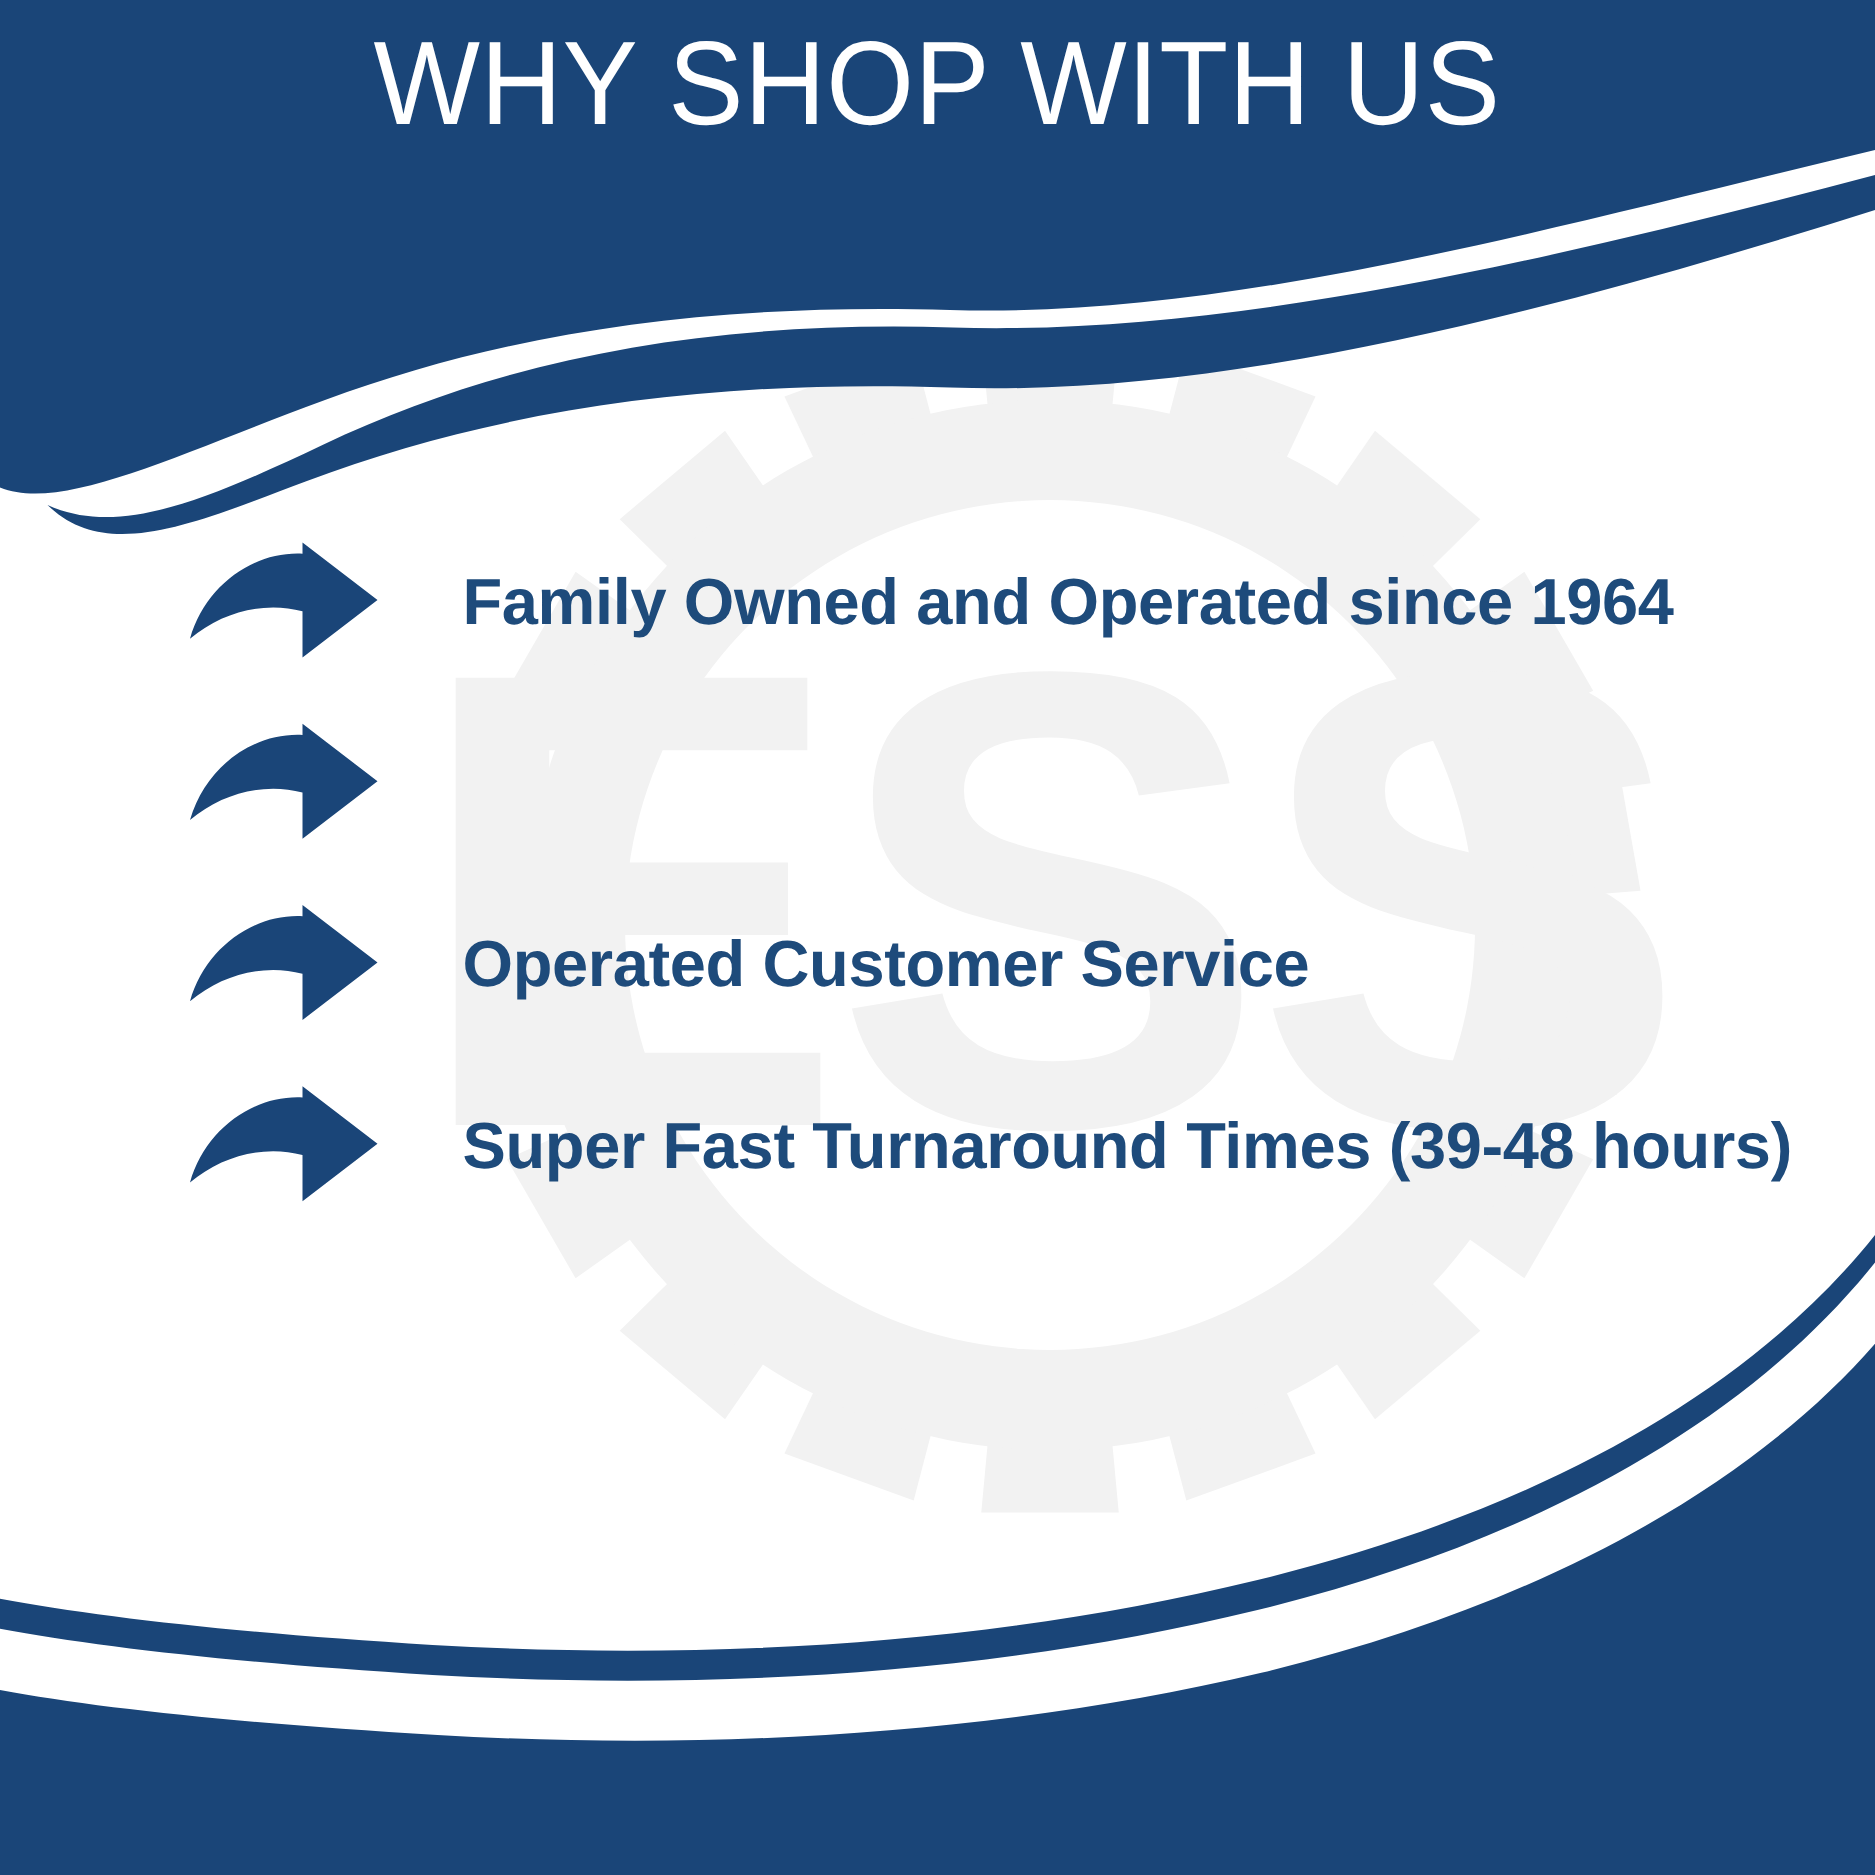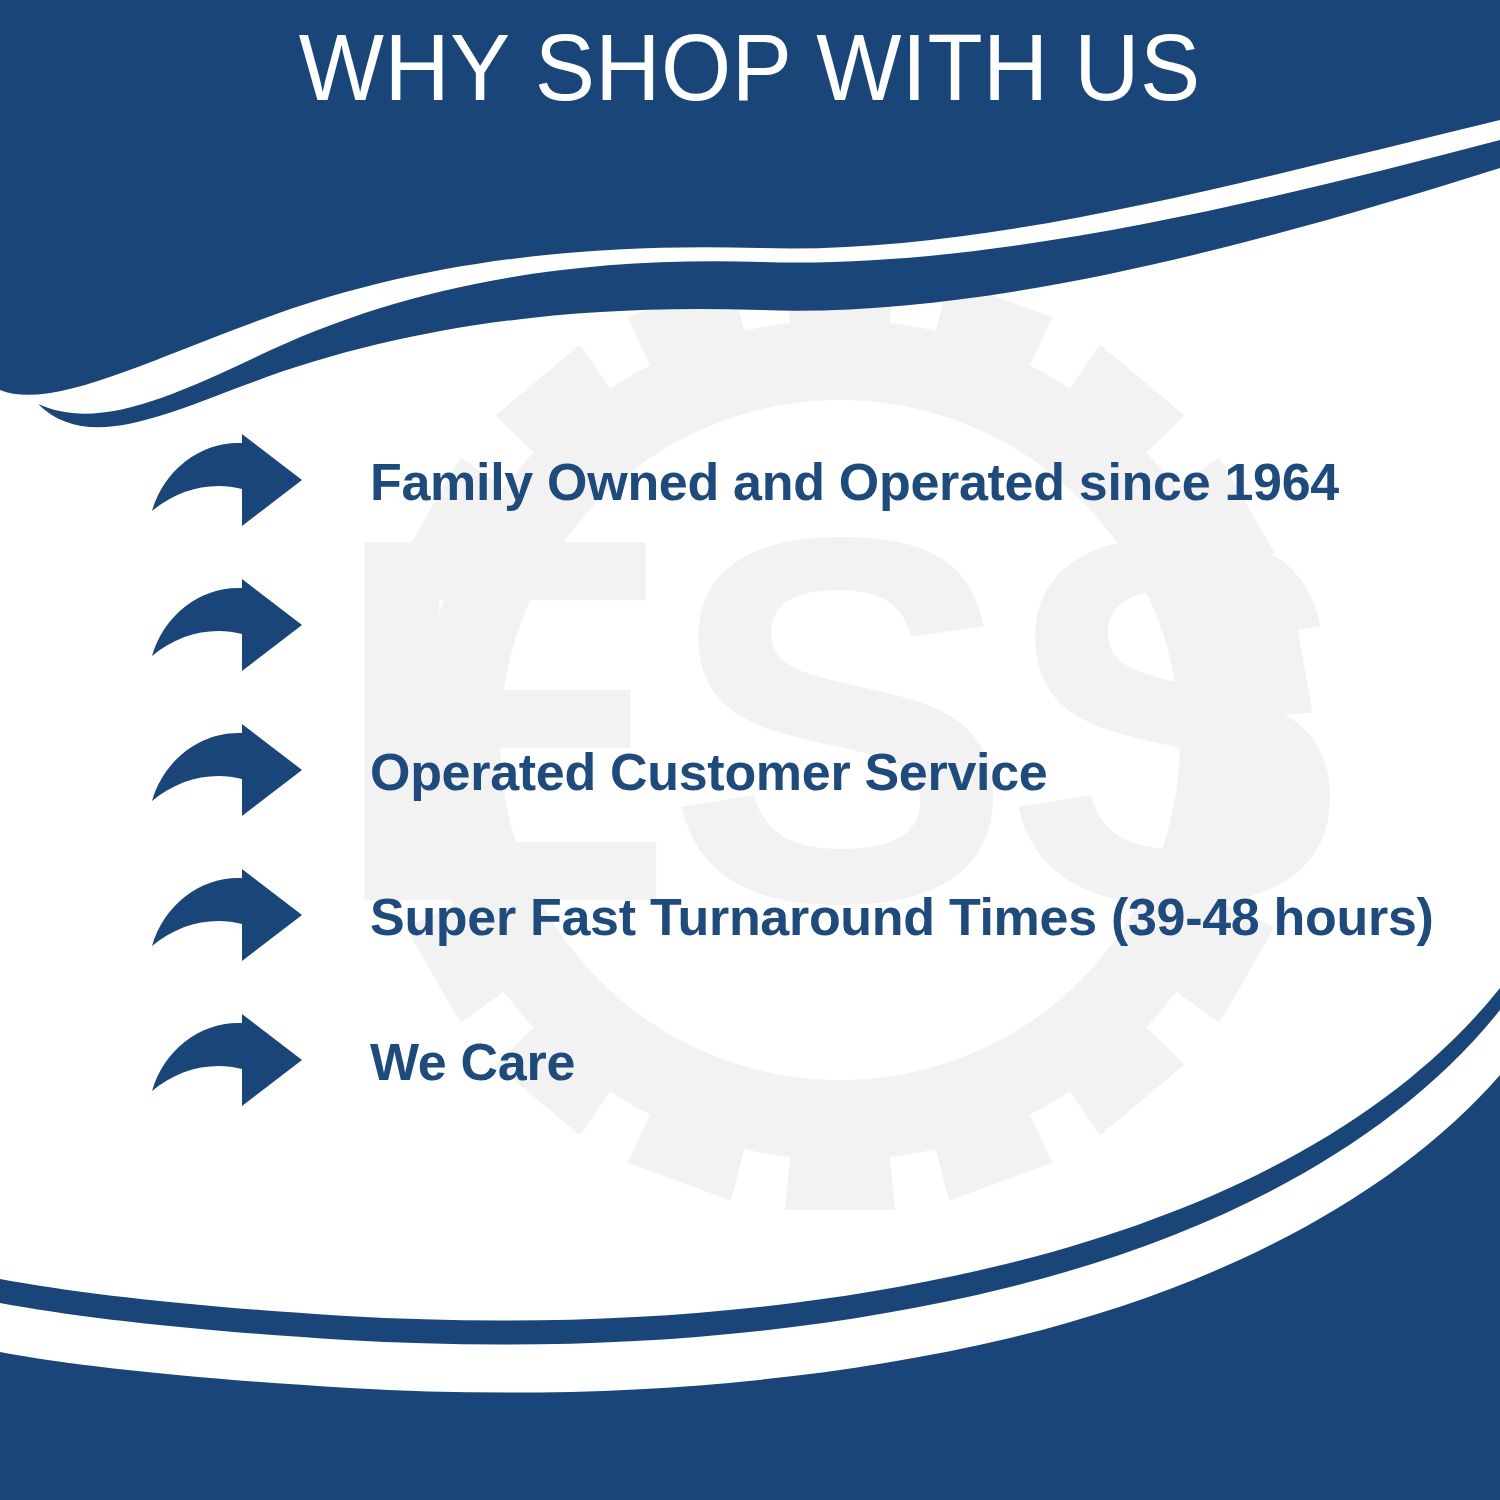--- a/index.html
+++ b/index.html
@@ -220,23 +220,16 @@
     </div>
 
     <div class="benefit-row">
       <svg class="benefit-arrow" viewBox="0 0 155 100">
         <path fill="#1A4578" d="M2 78 C14 36 52 8 92 10 L92 1 L152 47 L92 93 L92 56
                  C62 48 28 56 2 78 Z"></path>
       </svg>
       <div class="benefit-text">Super Fast Turnaround Times (39-48 hours)</div>
     </div>
 
-    <div class="benefit-row">
-      <svg class="benefit-arrow" viewBox="0 0 155 100">
-        <path fill="#1A4578" d="M2 78 C14 36 52 8 92 10 L92 1 L152 47 L92 93 L92 56
-                 C62 48 28 56 2 78 Z"></path>
-      </svg>
-      <div class="benefit-text">We Care</div>
-    </div>
 
   </div>
 
 </div>
 
 </body></html>

